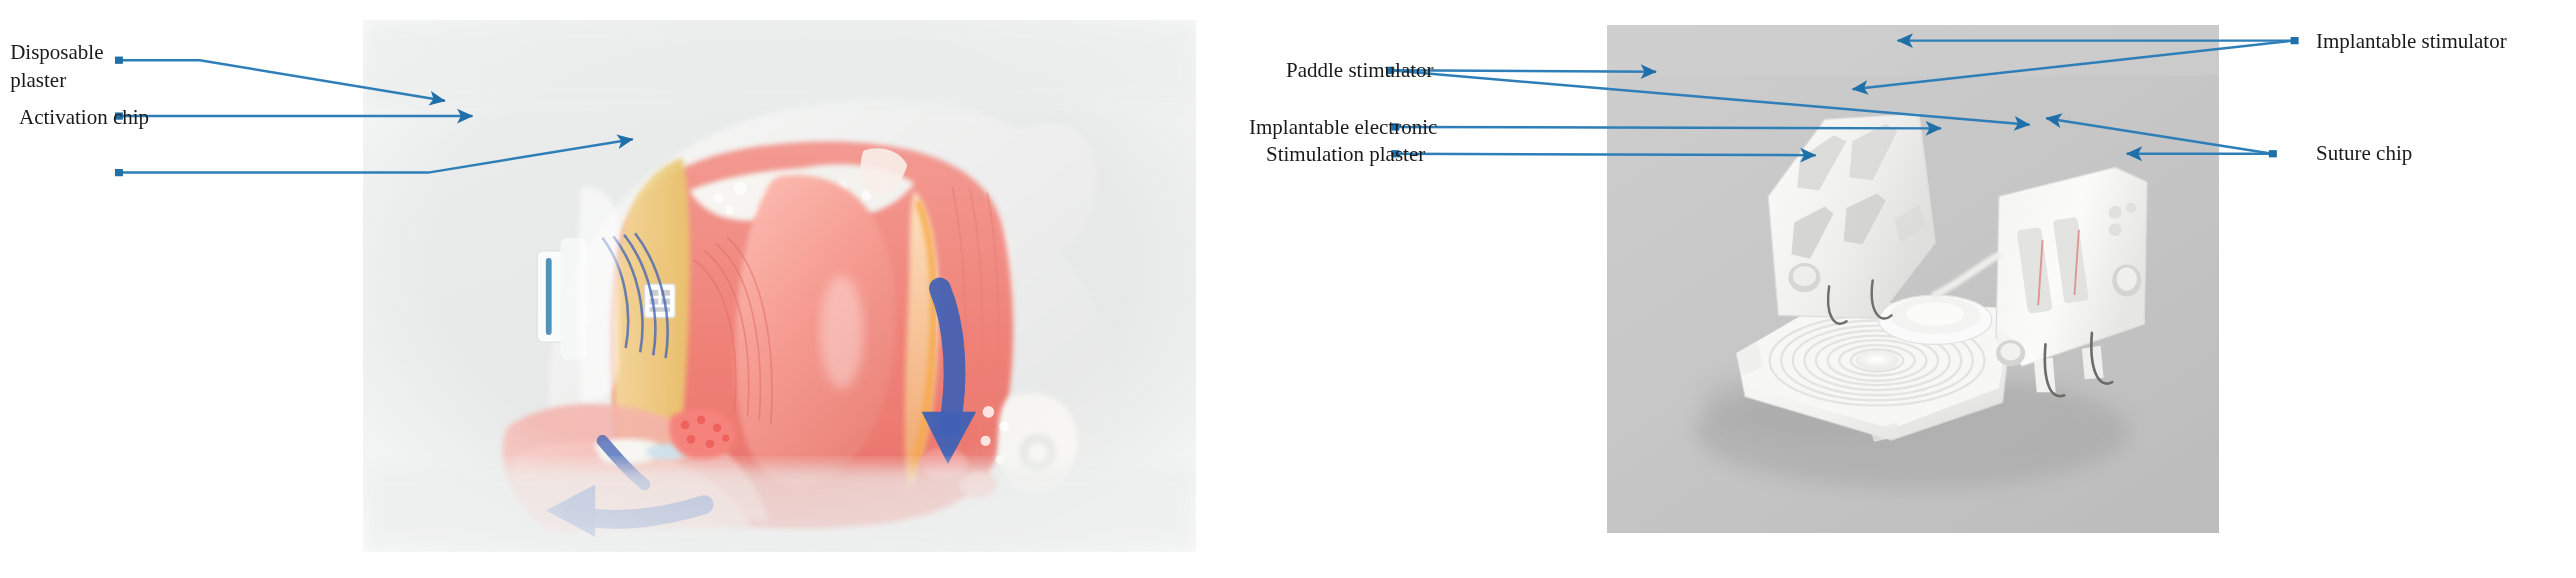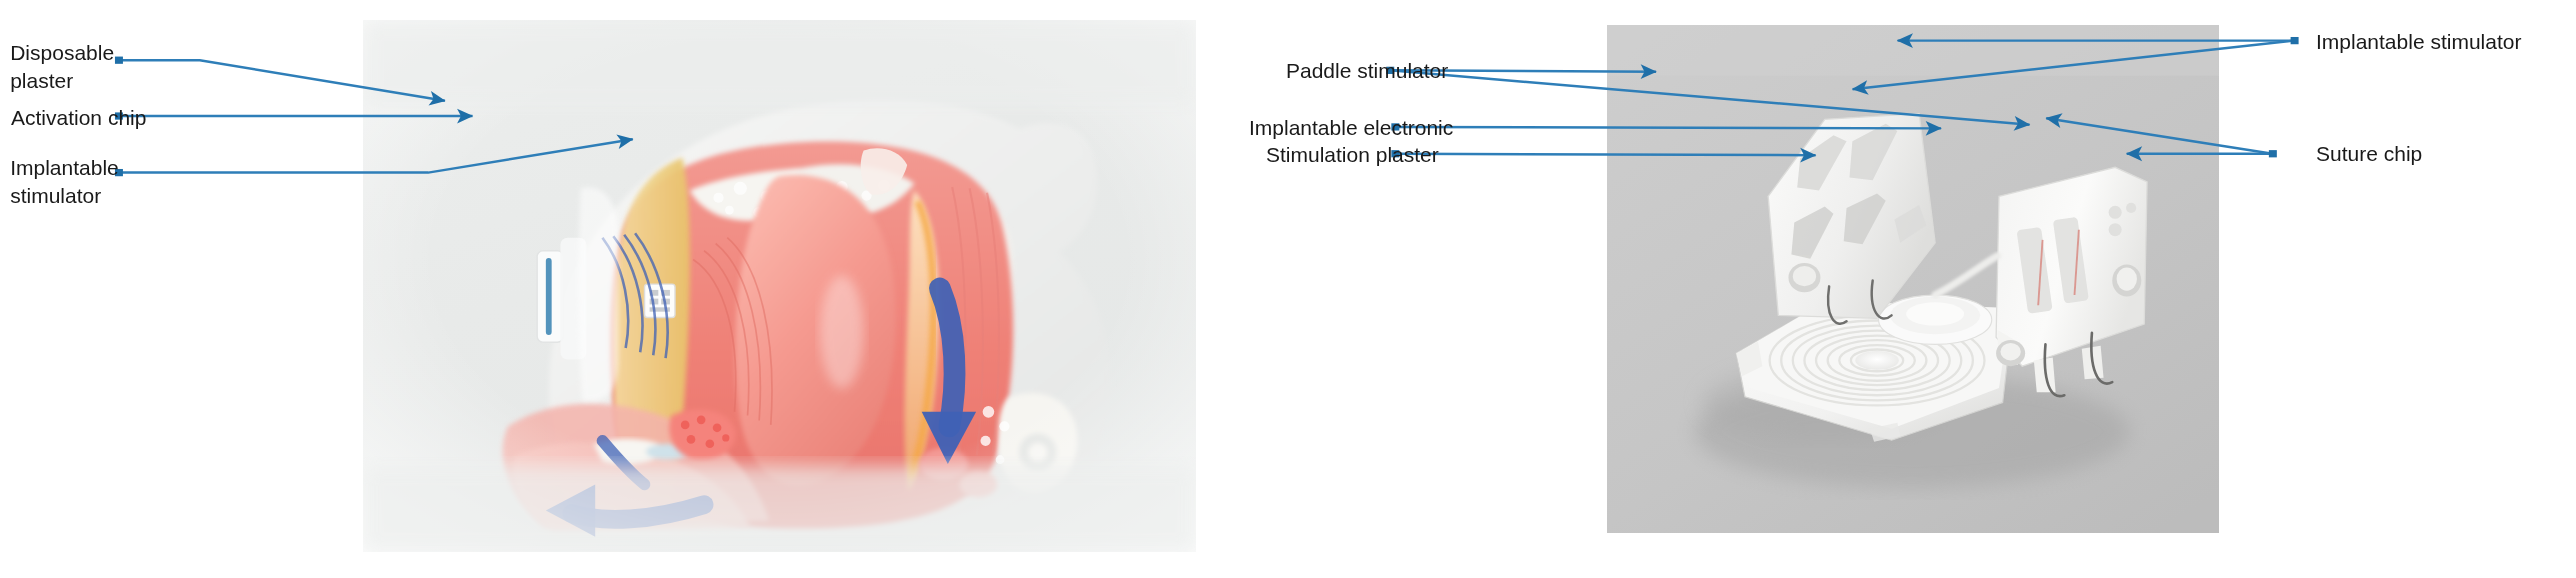--- a/index.html
+++ b/index.html
@@ -1,18 +1,18 @@
 <!DOCTYPE html>
 <html style="font-size:11.6px"><head>
 <meta charset="utf-8">
 <style>
   html,body{margin:0;padding:0;background:#ffffff;}
   body{width:2576px;height:578px;position:relative;overflow:hidden;
        font-family:"Liberation Sans","DejaVu Sans",sans-serif;}
-  .figure{position:absolute;inset:0;}
+  .figure{position:absolute;inset:0;font-family:Liberation Serif, serif;}
 
   
   .label{position:absolute;color:#1a1a1a;font-size:21px;line-height:27.6px;white-space:pre-line;}
 
   
   .panel{position:absolute;overflow:hidden;}
 
   
   #panel-anatomy{background:linear-gradient(160deg,#eceeed 0%,#e8eae9 40%,#e4e7e6 100%);}
   
@@ -372,24 +372,22 @@
       <rect x="1918" y="170" width="11" height="10"></rect>
       <rect x="1918" y="207" width="11" height="10"></rect>
       <rect x="3158" y="51" width="11" height="10"></rect>
       <rect x="3128" y="207" width="11" height="10"></rect>
     </g>
   </svg>
 
   <div class="label" style="left:10.2px;top:39px;">Disposable
 plaster</div>
 
-  <div class="label" style="left:11px;top:104px;text-align:right;">Activation chip</div>
-
-  <div class="label" style="left:10.2px;top:154px;">Implantable
-stimulator</div>
+  <div class="label" style="left:19px;top:104px;text-align:right;">Activation chip</div>
+
 
   <div class="label" style="left:1286px;top:57px;">Paddle stimulator</div>
 
   <div class="label" style="left:1249px;top:114px;">Implantable electronic</div>
 
   <div class="label" style="left:1266px;top:141px;">Stimulation plaster</div>
 
   <div class="label" style="left:2316px;top:27.6px;">Implantable stimulator</div>
 
   <div class="label" style="left:2316px;top:140px;">Suture chip</div>

